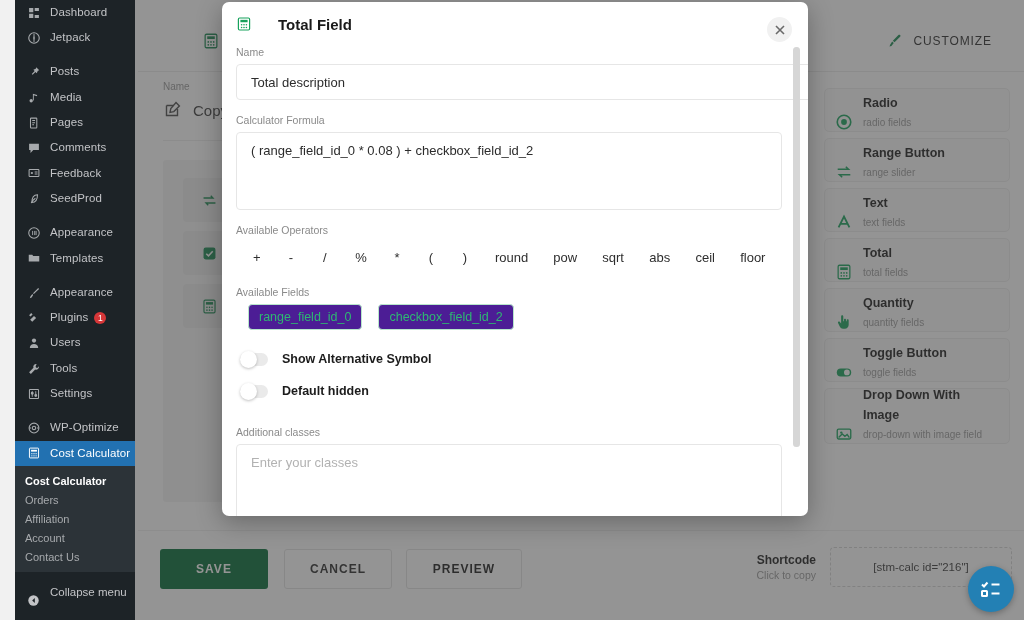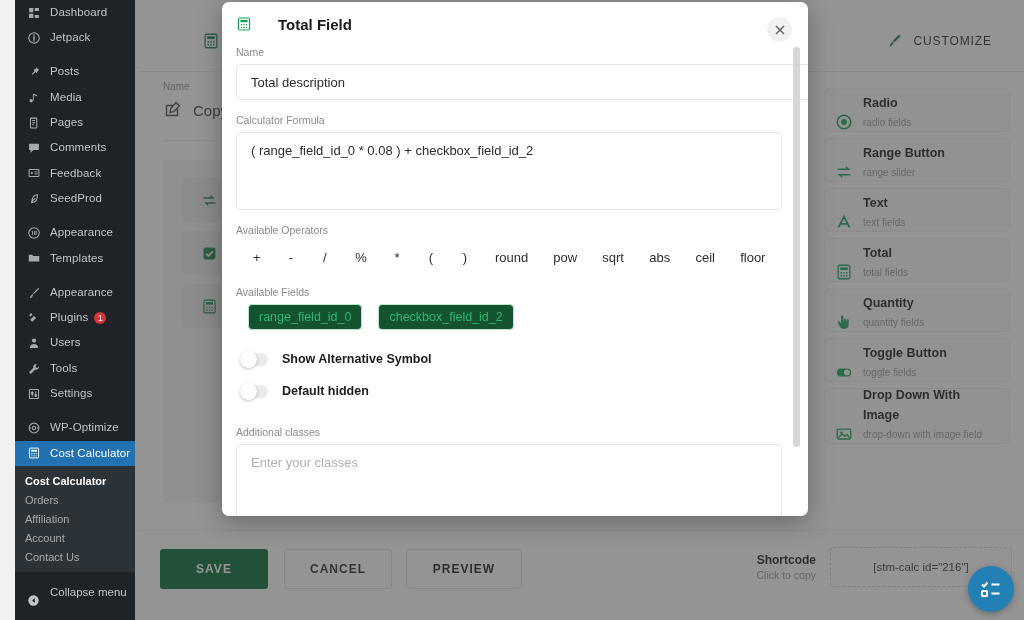--- a/index.html
+++ b/index.html
@@ -292,21 +292,21 @@
     margin-right: 17px;
   }
   .op.word { margin-right: 16px; }
   .fields-chips { display: flex; gap: 16px; padding-left: 12px; margin-top: 2px; }
   .chip {
     border: 1px solid #b7e6cb;
     border-radius: 4px;
     padding: 5px 10px;
     font-size: 12.5px;
     color: #2eb872;
-    background: #14532d;
+    background: #4c1d95;
   }
   .toggle-row {
     display: flex; align-items: center;
     gap: 14px;
     height: 30px;
     padding-left: 4px;
     margin-top: 2px;
   }
   .switch {
     width: 28px; height: 13px;

